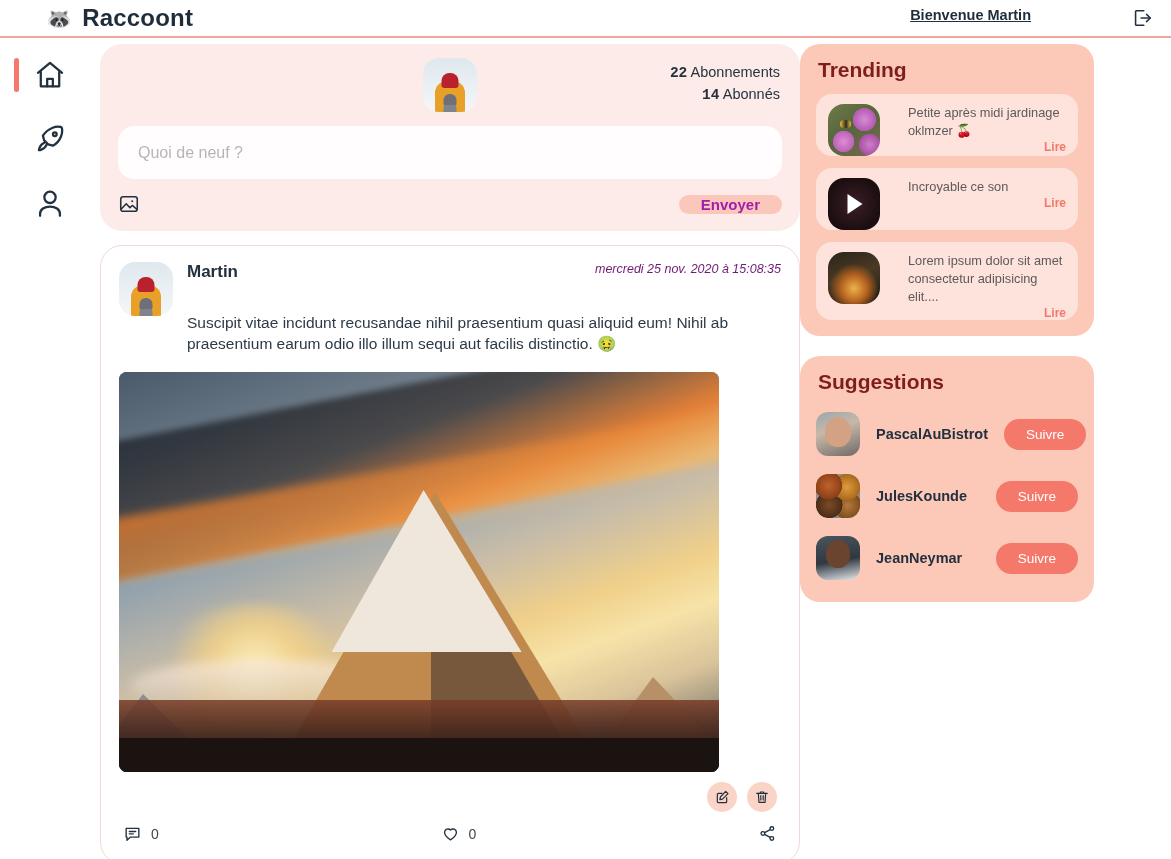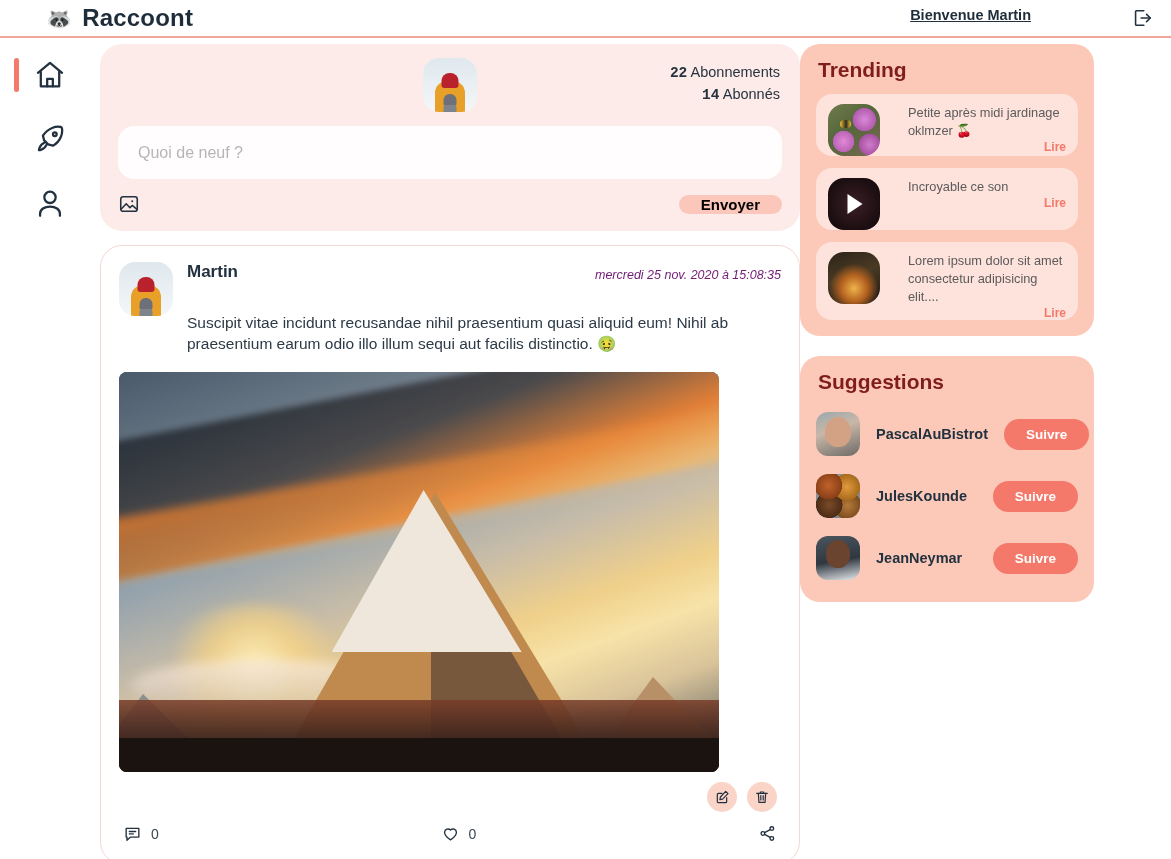--- a/index.html
+++ b/index.html
@@ -101,38 +101,38 @@
   }
   .composer-input::placeholder { color: #b6b6b6; }
   .composer-actions {
     display: flex; align-items: center; margin-top: 14px;
   }
   .img-upload-btn {
     width: 22px; height: 22px; display: block; cursor: pointer; background: none; border: none; padding: 0;
   }
   .send-btn {
     margin-left: auto;
-    background: #fbc7ba; color: #000000;
+    background: #fbc7ba; color: #a21caf;
     border: none; border-radius: 20px;
     padding: 1px 22px;
     font-family: "Liberation Sans", sans-serif;
     font-size: 15px; font-weight: 700; cursor: pointer;
   }
 
   
   .post {
     margin-top: 14px;
     background: #ffffff;
     border: 1px solid #f3d9d4;
     border-radius: 22px;
     padding: 16px 18px 10px;
   }
   .post-head { display: flex; align-items: flex-start; gap: 14px; }
   .post-author-col { flex: 1; min-width: 0; }
-  .post-author-row { display: flex; align-items: flex-end; }
+  .post-author-row { display: flex; align-items: flex-start; }
   .post-author { font-size: 17px; font-weight: 700; color: #22313f; }
   .post-date {
     margin-left: auto; font-size: 12.5px; font-style: italic; color: #701a75;
     white-space: nowrap;
   }
   .post-text {
     margin-top: 30px; font-size: 15.5px; line-height: 21px; color: #2c3a47;
   }
 
   .post-image {
@@ -337,21 +337,21 @@
     background: #6b4430;
   }
   .sugg-name {
     flex: 1; font-size: 14.5px; font-weight: 700; color: #22313f;
   }
   .follow-btn {
     background: #f4796b; color: #ffffff;
     border: none; border-radius: 18px;
     padding: 8px 22px;
     font-family: "Liberation Sans", sans-serif;
-    font-size: 13.5px; font-weight: 700; cursor: pointer;
+    font-size: 13.5px; font-weight: 400; cursor: pointer;
   }
 </style>
 </head>
 <body>
 
 <div class="header">
   <div class="brand">
     <span class="brand-glyph">🦝</span>
     <span class="brand-title">Raccoont</span>
   </div>

